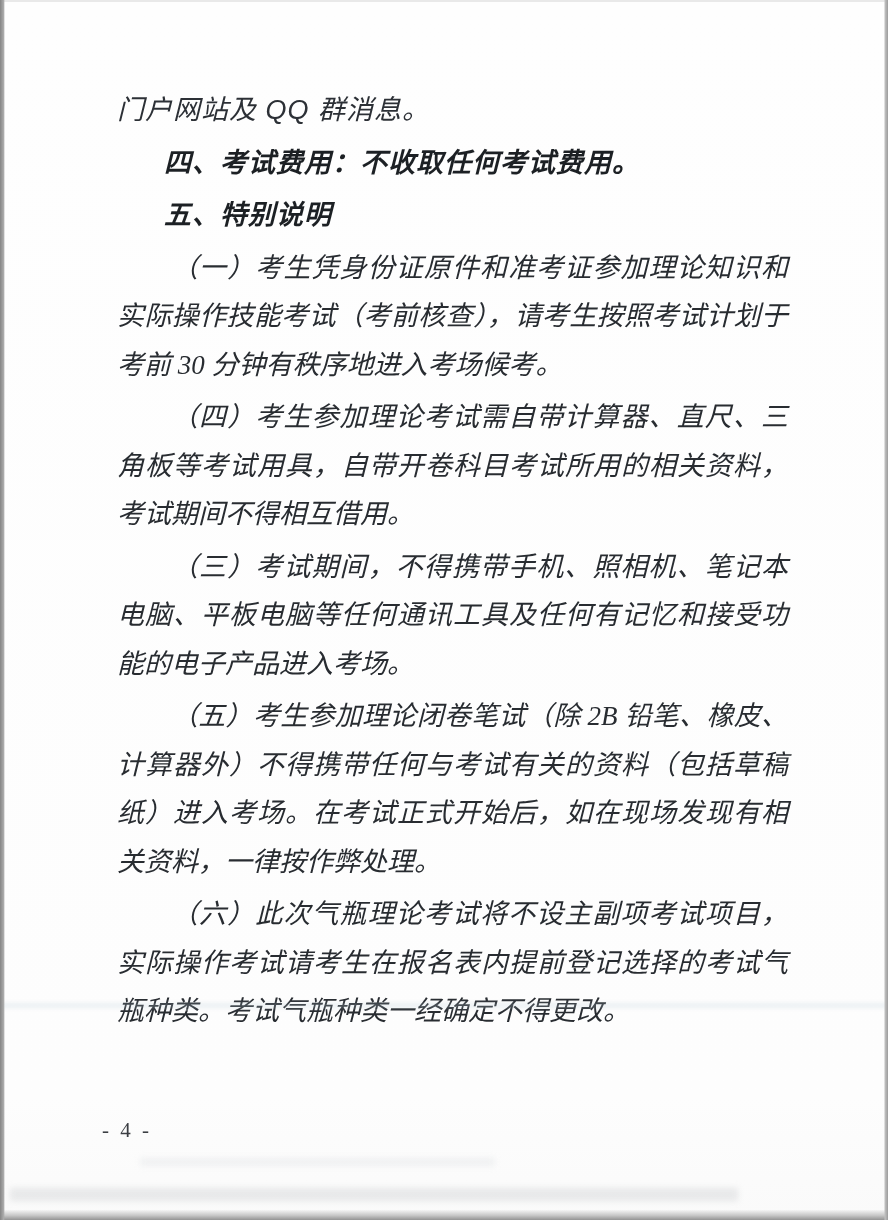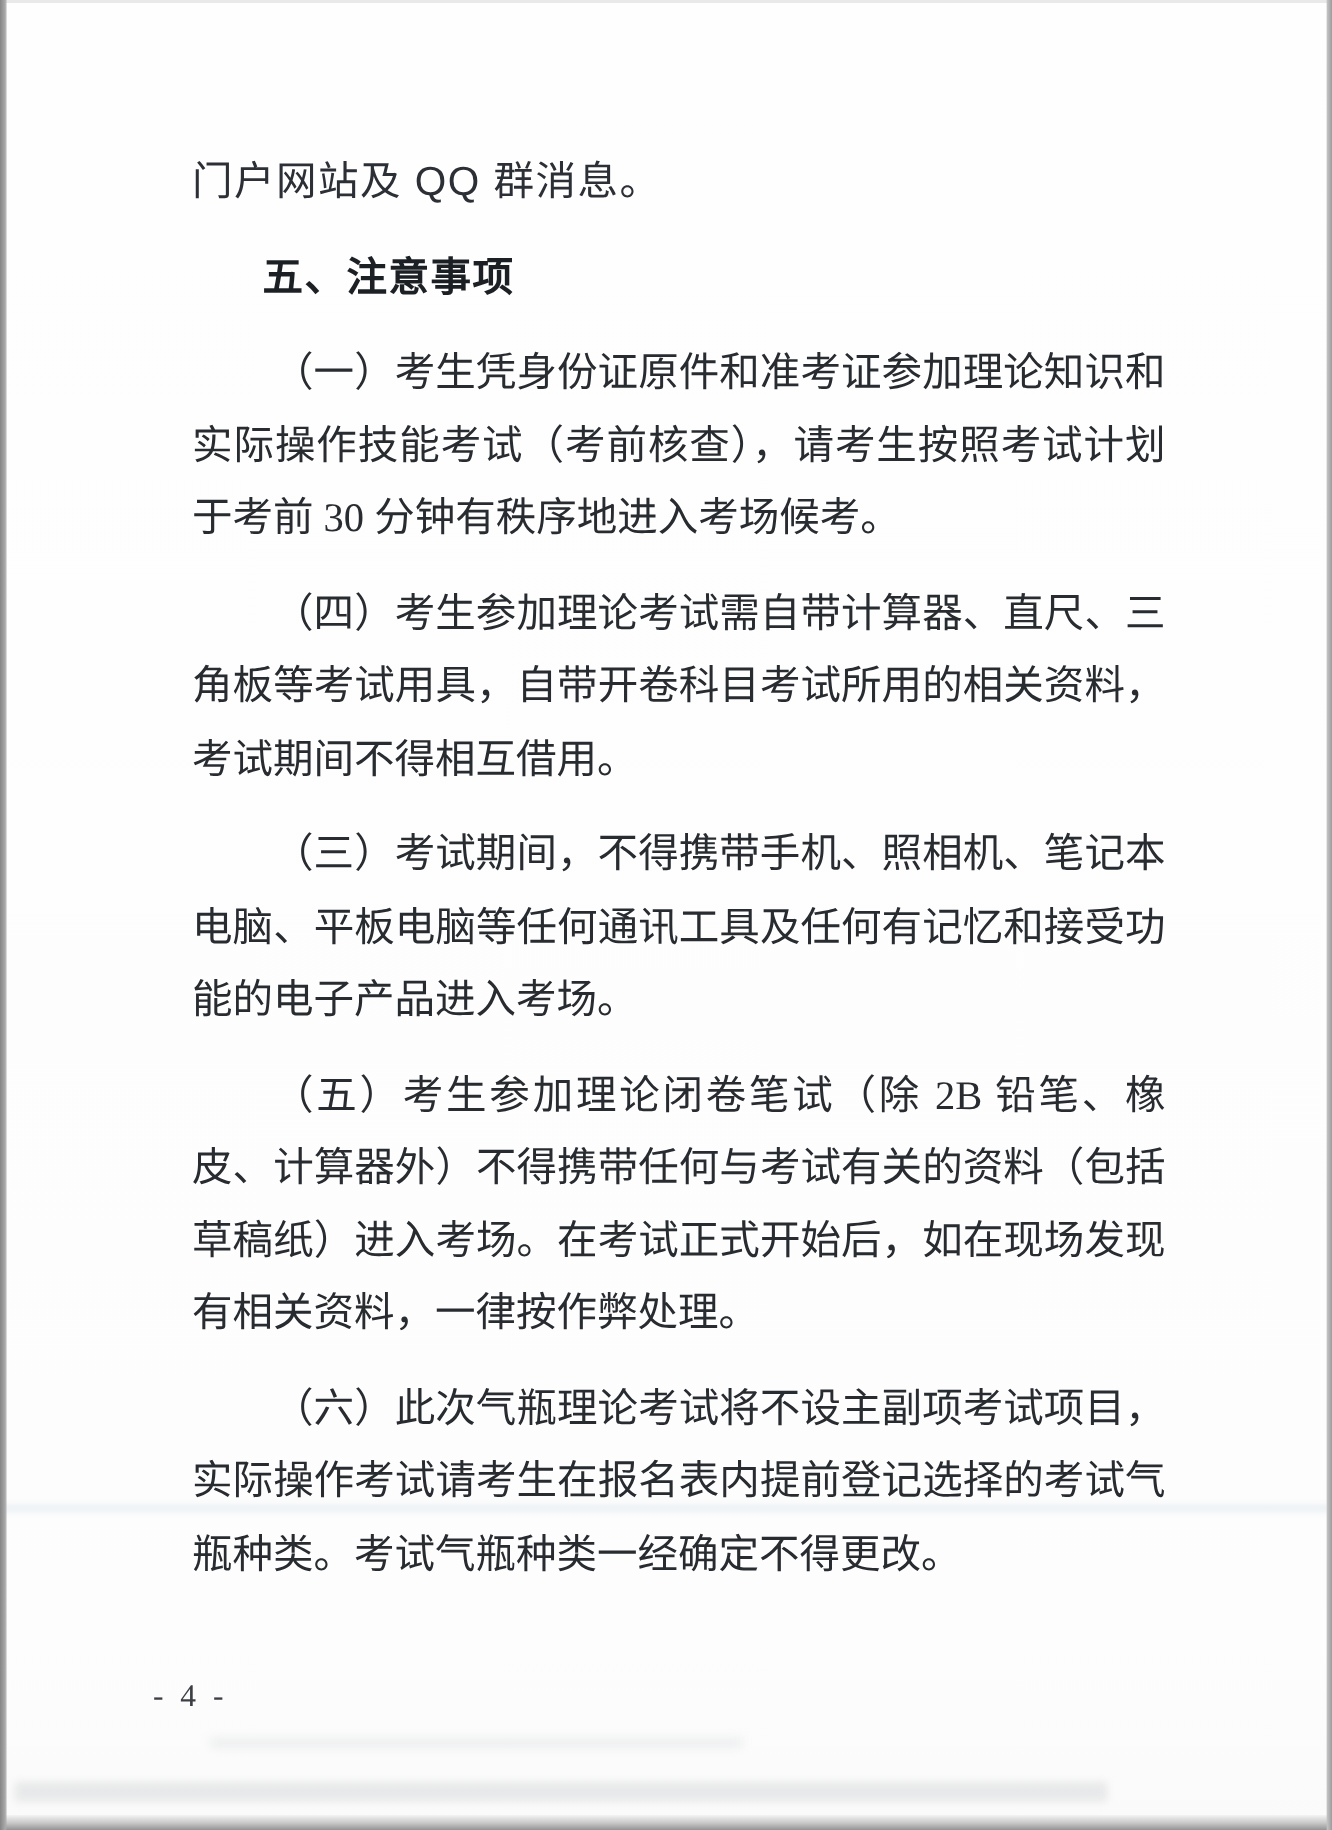--- a/index.html
+++ b/index.html
@@ -75,22 +75,23 @@
     left: 113px;
     top: 82px;
     width: 679px;
     color: #282c31;
     font-family: "Liberation Serif", "DejaVu Serif", serif;
     font-size: 27px;
     line-height: 48.5px;
     text-align: justify;
   }
   .content p {
-    margin: 15px;
+    margin: 4px;
     padding: 0;
+    font-style: italic;
   }
   .cont-line {
     font-family: "Liberation Sans", "DejaVu Sans", sans-serif;
     letter-spacing: 1px;
     color: #2c3036;
     text-align: left;
   }
   .heading {
     font-family: "Liberation Sans", "DejaVu Sans", sans-serif;
     font-weight: 700;
@@ -117,22 +118,23 @@
   }
 </style>
 </head>
 <body>
 
 <div class="page">
 
   <div class="content">
     <p class="cont-line">门户网站及 QQ 群消息。</p>
 
+    <p class="heading">四、考试费用：不收取任何考试费用。</p>
 
-    <p class="heading">五、注意事项</p>
+    <p class="heading">五、特别说明</p>
 
     <p class="para">（一）考生凭身份证原件和准考证参加理论知识和实际操作技能考试（考前核查），请考生按照考试计划于考前 30 分钟有秩序地进入考场候考。</p>
 
 
     <p class="para">（四）考生参加理论考试需自带计算器、直尺、三角板等考试用具，自带开卷科目考试所用的相关资料，考试期间不得相互借用。</p>
 
     <p class="para">（三）考试期间，不得携带手机、照相机、笔记本电脑、平板电脑等任何通讯工具及任何有记忆和接受功能的电子产品进入考场。</p>
 
     <p class="para">（五）考生参加理论闭卷笔试（除 2B 铅笔、橡皮、计算器外）不得携带任何与考试有关的资料（包括草稿纸）进入考场。在考试正式开始后，如在现场发现有相关资料，一律按作弊处理。</p>
 

